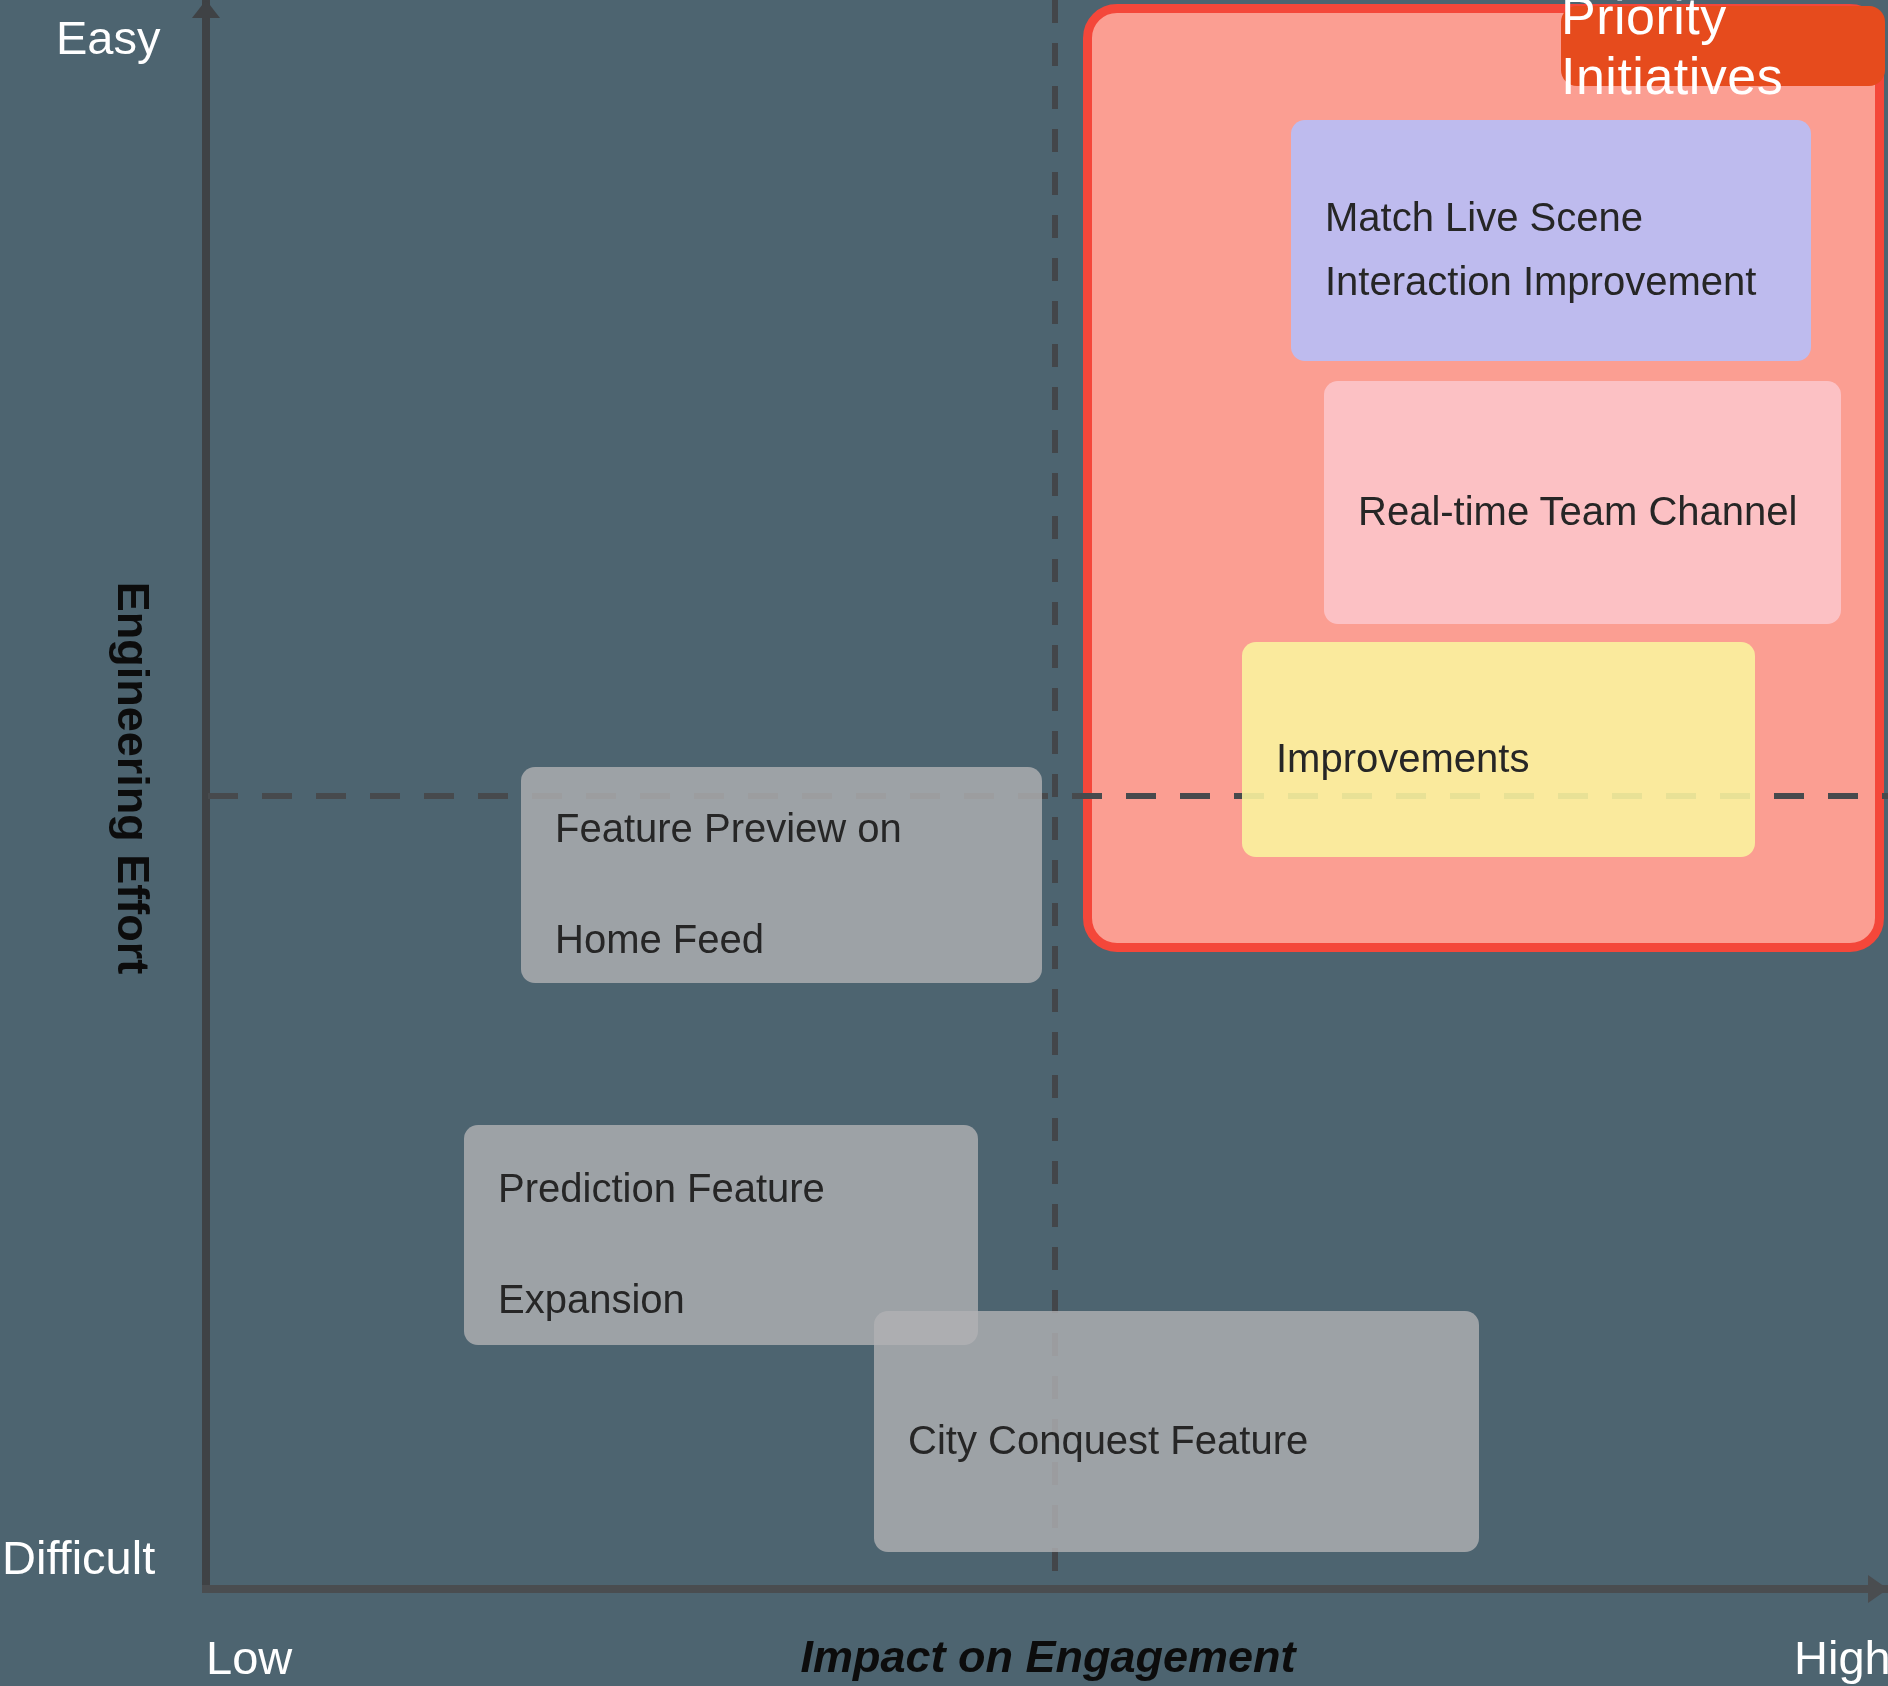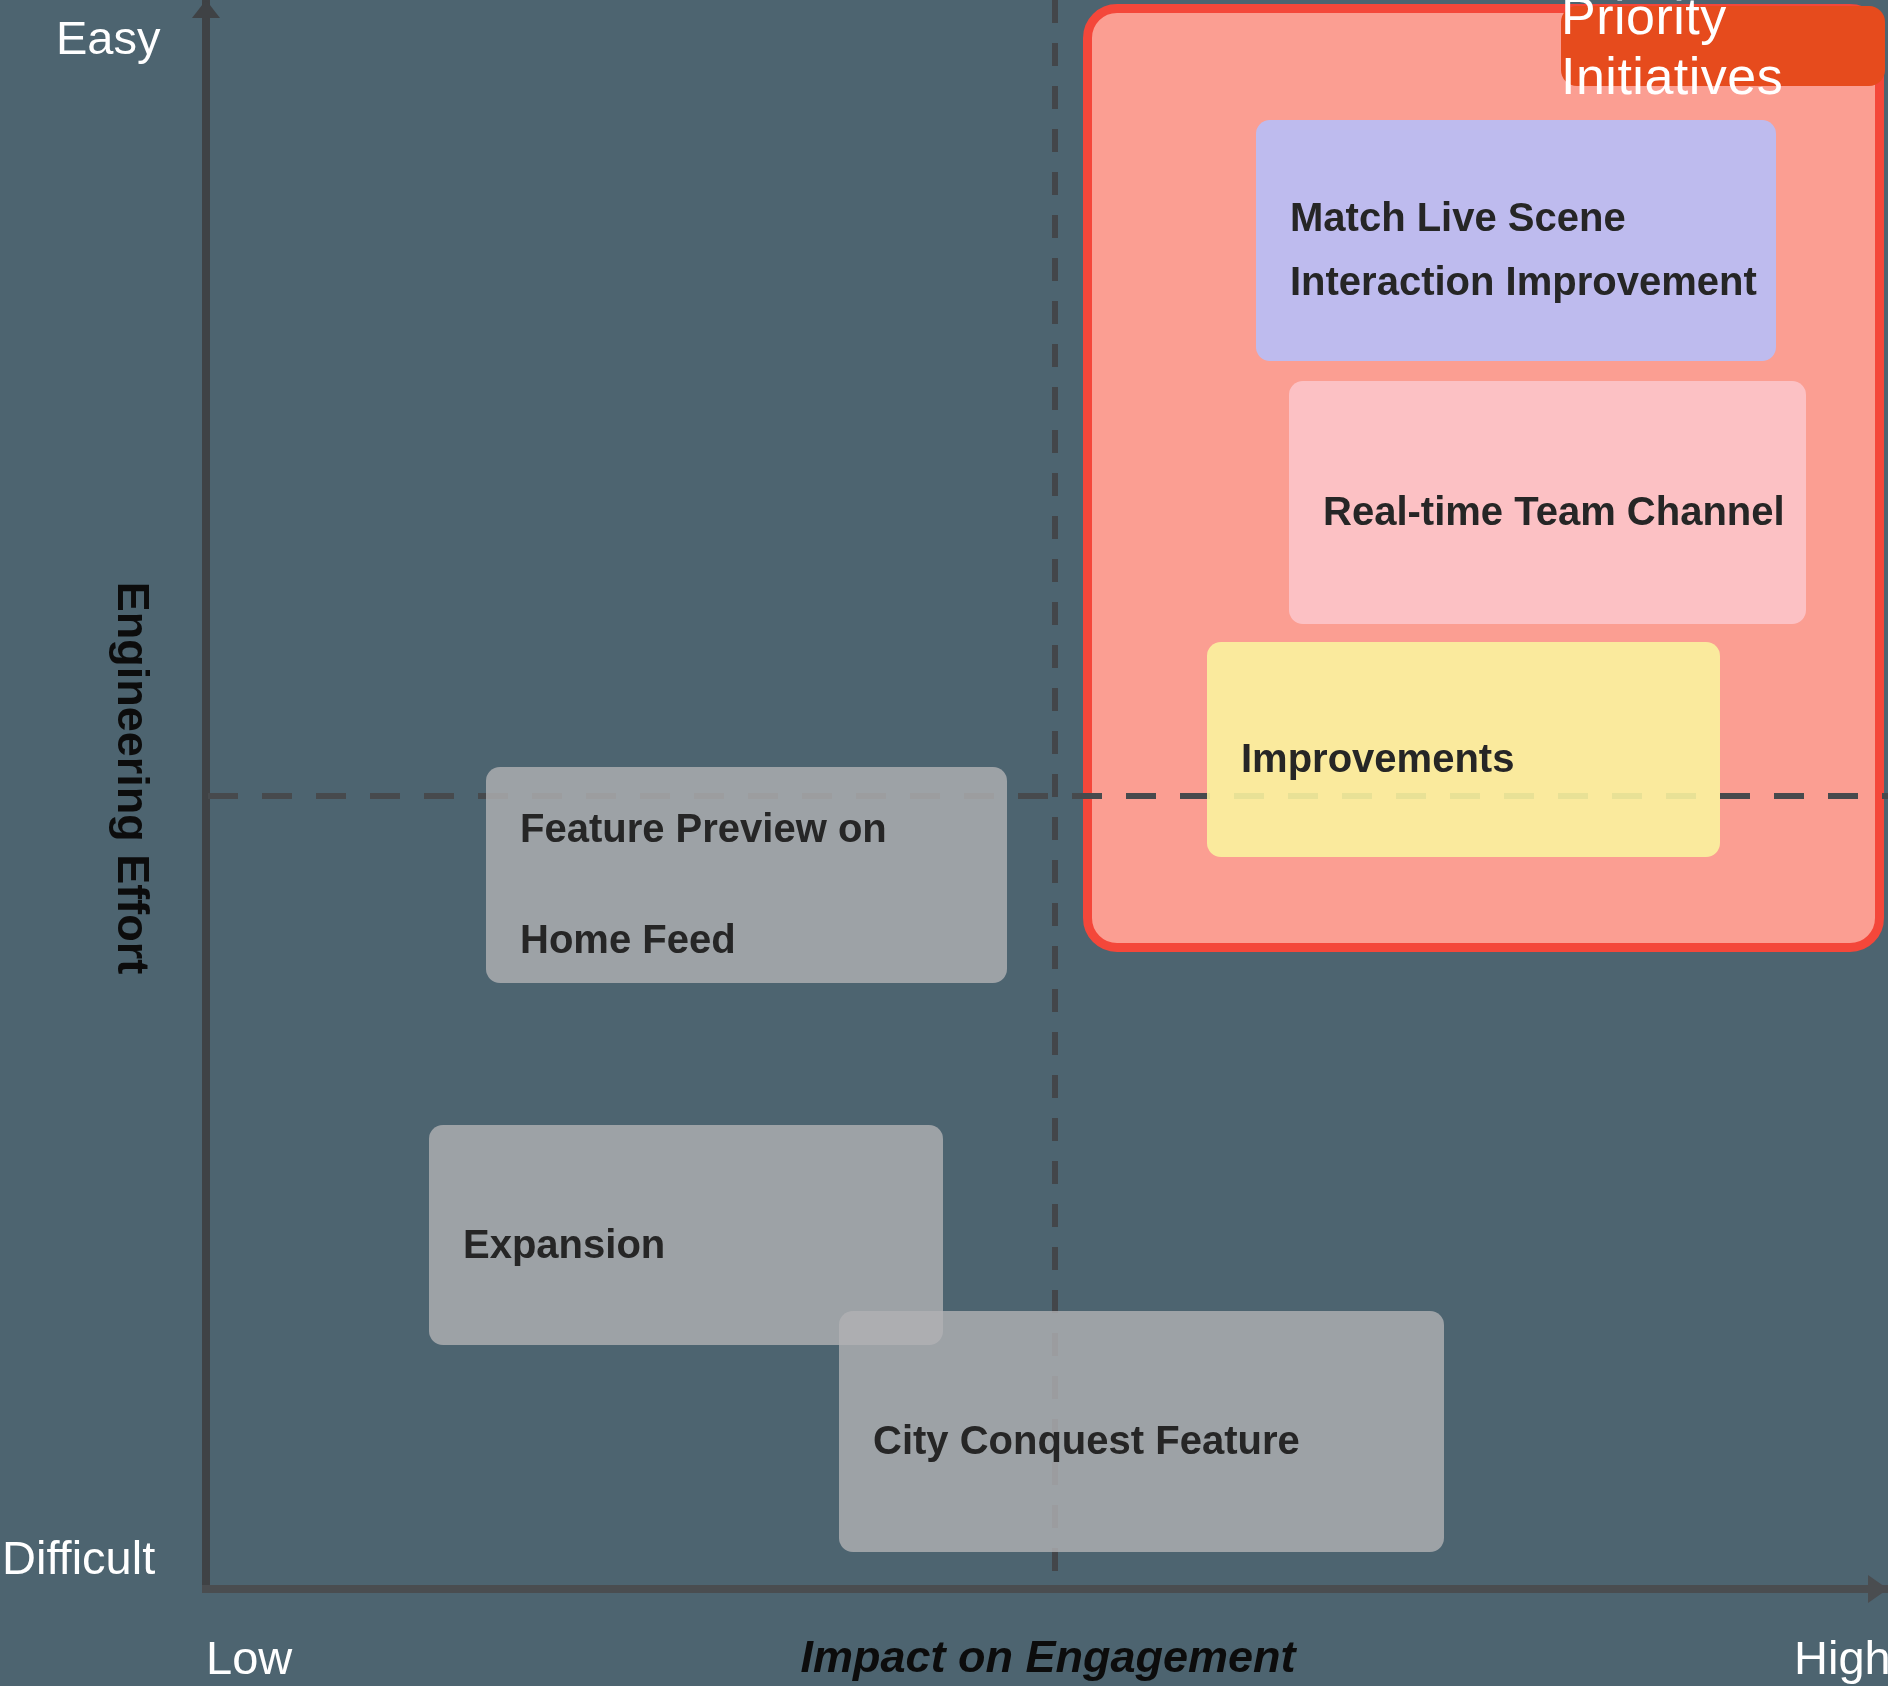--- a/index.html
+++ b/index.html
@@ -26,21 +26,21 @@
   
   .container{position:absolute;left:1083px;top:4px;width:801px;height:948px;
     box-sizing:border-box;background:#fb9e92;border:9px solid #f4473a;border-radius:34px;z-index:2;}
   .badge{position:absolute;left:1561px;top:6px;width:324px;height:80px;
     background:#e64b1d;border-radius:16px;z-index:5;
     display:flex;align-items:center;justify-content:center;
     color:#ffffff;font-size:52px;font-weight:400;letter-spacing:.5px;}
   
   .card{position:absolute;box-sizing:border-box;border-radius:14px;z-index:4;
     display:flex;flex-direction:column;justify-content:center;
-    padding:27px 30px 10px 34px;color:#262626;font-size:40px;font-weight:700;line-height:1.6;}
+    padding:27px 30px 10px 34px;color:#262626;font-size:40px;font-weight:400;line-height:1.6;margin-left:35px;}
   .card span{display:block;white-space:nowrap;}
   .card-purple{left:1256px;top:120px;width:520px;height:241px;background:rgba(187,189,243,0.95);}
   .card-pink{left:1289px;top:381px;width:517px;height:243px;background:rgba(252,195,199,0.95);}
   .card-yellow{left:1207px;top:642px;width:513px;height:215px;background:rgba(250,242,158,0.90);}
   .card-gray{background:rgba(177,178,180,0.80);gap:47px;}
   .card-feature{left:486px;top:767px;width:521px;height:216px;}
   .card-prediction{left:429px;top:1125px;width:514px;height:220px;}
   .card-city{left:839px;top:1311px;width:605px;height:241px;}
   
   .end-label{position:absolute;color:#ffffff;font-size:47px;font-weight:400;z-index:2;white-space:nowrap;}
@@ -84,20 +84,21 @@
   <div class="card card-yellow">
     <span>Improvements</span>
   </div>
 
   <div class="card card-gray card-feature">
     <span>Feature Preview on</span>
     <span>Home Feed</span>
   </div>
 
   <div class="card card-gray card-prediction">
+    <span>Prediction Feature</span>
     <span>Expansion</span>
   </div>
 
   <div class="card card-gray card-city">
     <span>City Conquest Feature</span>
   </div>
 
   <div class="end-label lbl-easy">Easy</div>
   <div class="end-label lbl-difficult">Difficult</div>
   <div class="end-label lbl-low">Low</div>

